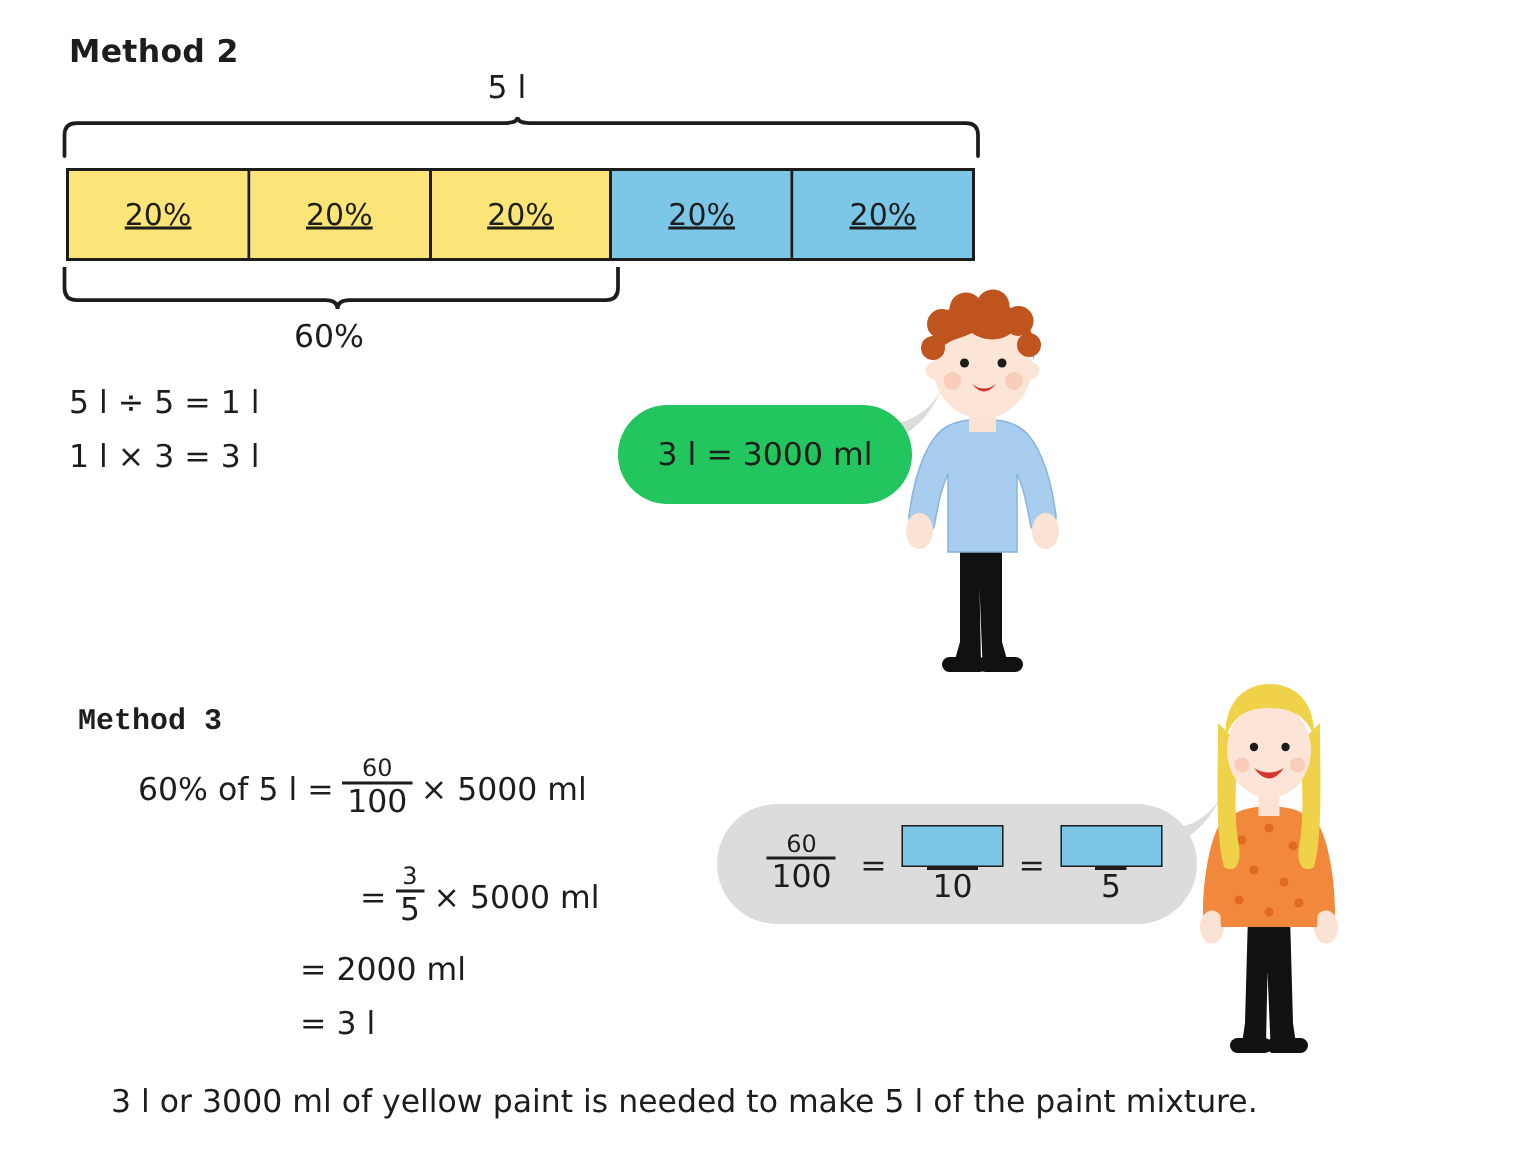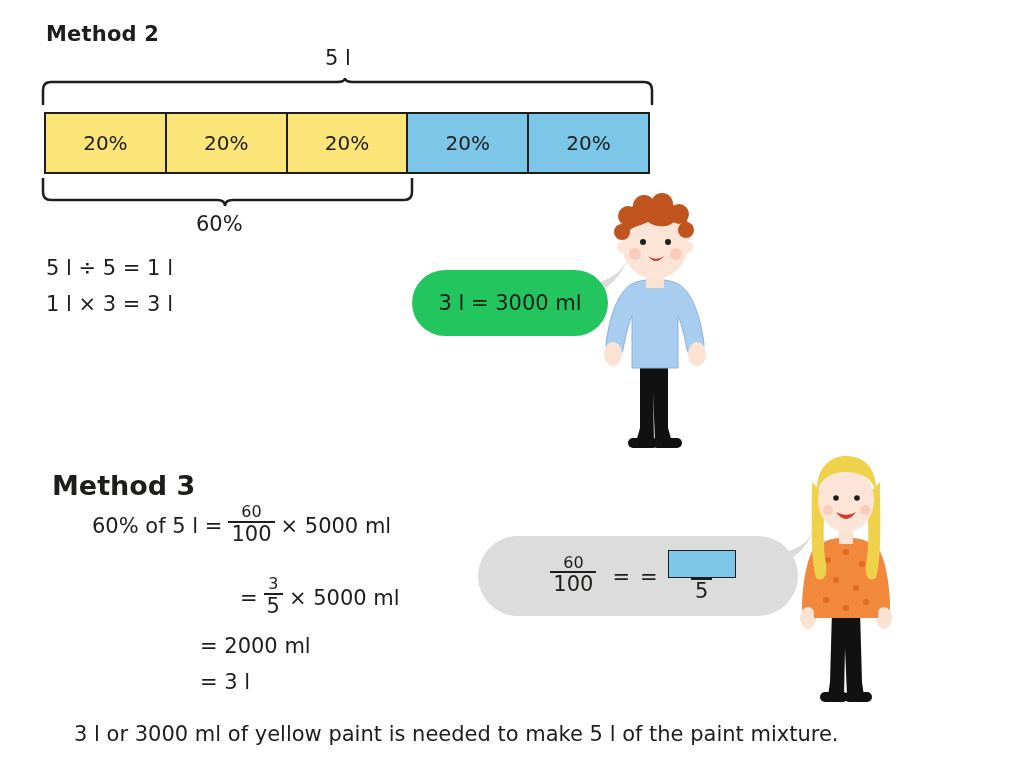--- a/index.html
+++ b/index.html
@@ -36,20 +36,21 @@
     font-size: 21px;
   }
 
   
   #bar {
     left: 44px; top: 112px;
     width: 606px; height: 62px;
     display: flex;
     border: 2px solid #1d1d1b;
     box-sizing: border-box;
+    text-decoration: underline;
   }
   #bar .cell {
     flex: 1 1 0;
     display: flex;
     align-items: center;
     justify-content: center;
     font-size: 20px;
     border-right: 2px solid #1d1d1b;
     box-sizing: border-box;
   }
@@ -71,21 +72,21 @@
     font-size: 21px;
   }
   #bubble1-tail {
     left: 572px; top: 256px;
     width: 60px; height: 46px;
   }
 
   
   #method3-title {
     left: 52px; top: 470px;
-    font-size: 27px; font-weight: bold;
+    font-size: 20px; font-weight: bold; font-family: Liberation Mono, monospace;
   }
   .m3line { font-size: 21px; }
   #m3l1 { left: 52px; top: 506px; }
   #m3l2 { left: 200px; top: 578px; }
   #m3l3 { left: 200px; top: 634px; }
   #m3l4 { left: 200px; top: 670px; }
 
   .frac {
     display: inline-flex;
     flex-direction: column;
@@ -236,20 +237,24 @@
 <svg class="abs" id="bubble2-tail" viewBox="0 0 60 44">
   <path d="M2 38 C20 42 46 28 56 2 C46 24 18 28 2 26 Z" fill="#dcdcdc"></path>
 </svg>
 <div class="abs" id="bubble2"></div>
 <div class="abs" id="bubble2-content">
   <span class="frac">
     <span class="num">60</span>
     <span class="den">100</span>
   </span>
   <span>=</span>
+  <span class="blankfrac">
+    <span class="num-box"></span>
+    <span class="den">10</span>
+  </span>
   <span>=</span>
   <span class="blankfrac">
     <span class="num-box"></span>
     <span class="den">5</span>
   </span>
 </div>
 
 <svg class="abs" id="girl" viewBox="0 0 104 258">
 
   <path d="M36 158 L34 230 L32 244 L48 244 L49 196 L51 244 L68 244 L66 230 L64 158 Z" fill="#111111"></path>

